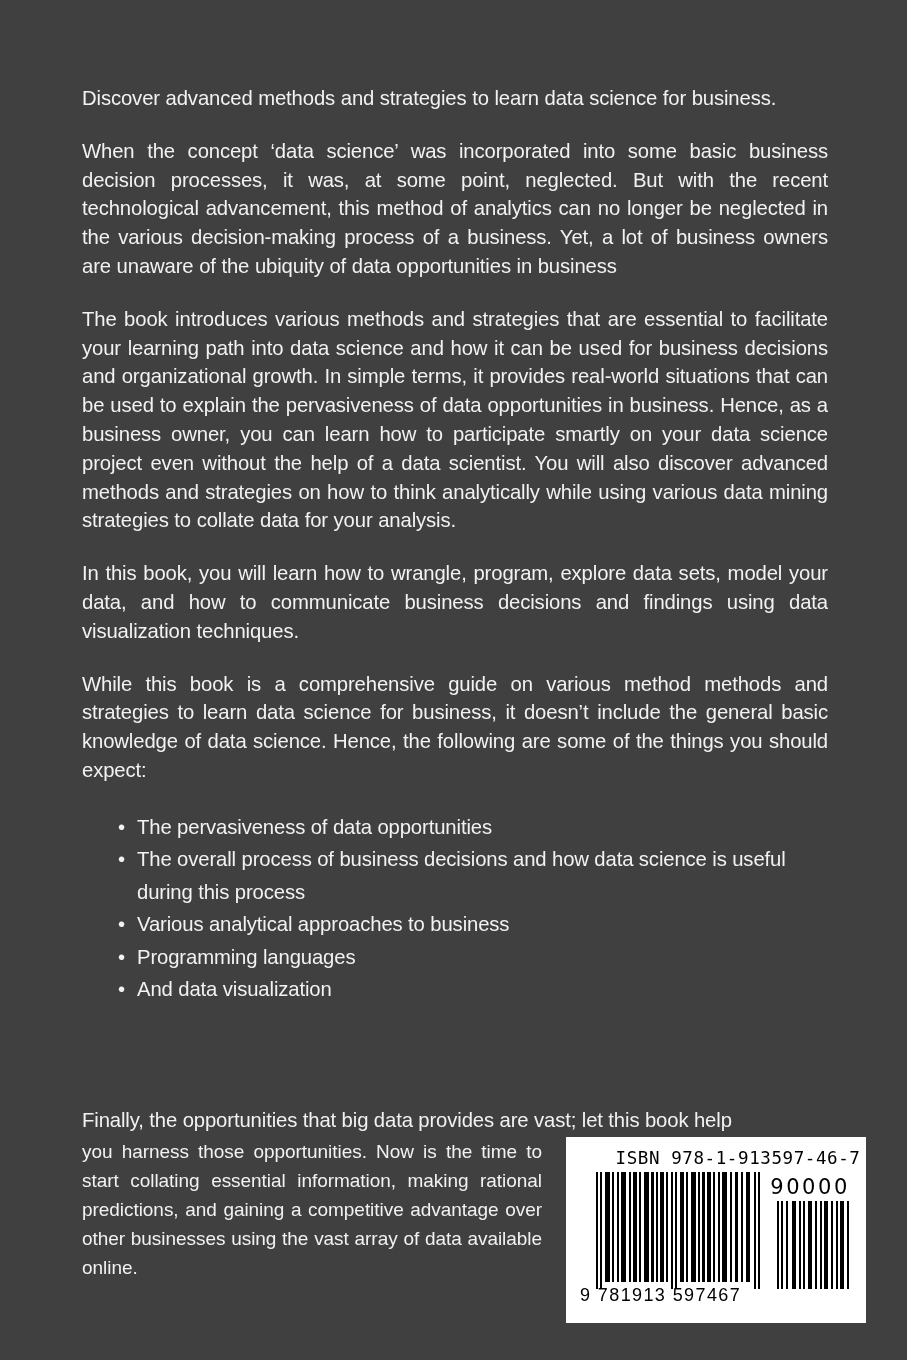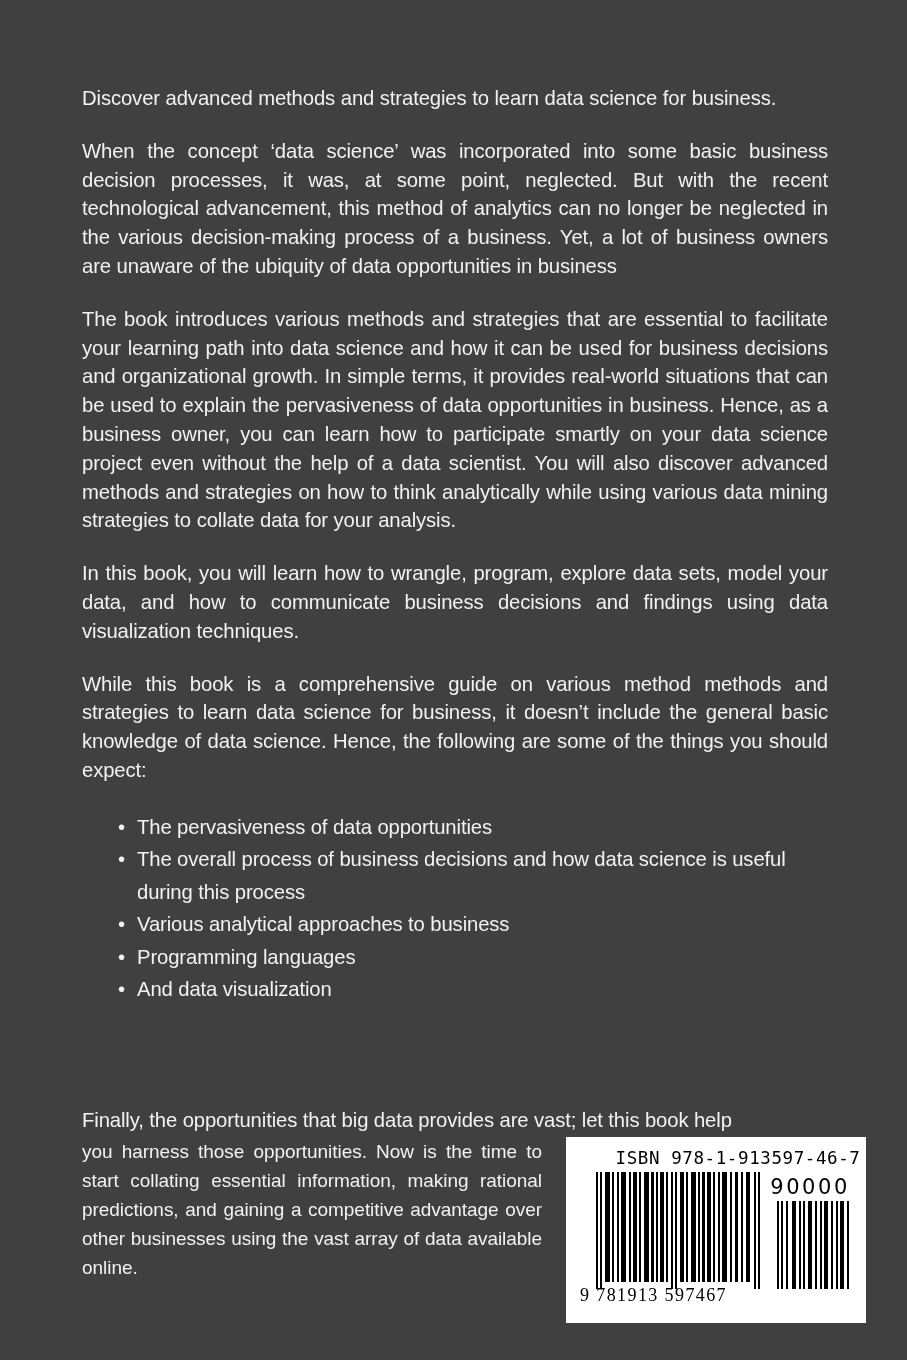--- a/index.html
+++ b/index.html
@@ -126,21 +126,21 @@
     top: 35px;
     width: 168px;
     height: 117px;
   }
   #ean-digits {
     position: absolute;
     left: 14px;
     top: 148px;
     width: 196px;
     color: #000000;
-    font-family: Liberation Serif, serif;
+    font-family: Liberation Sans, sans-serif;
     font-size: 18px;
     letter-spacing: 1.4px;
     white-space: nowrap;
   }
   #addon-text {
     position: absolute;
     right: 16px;
     top: 38px;
     color: #000000;
     font-family: "DejaVu Sans", sans-serif;

